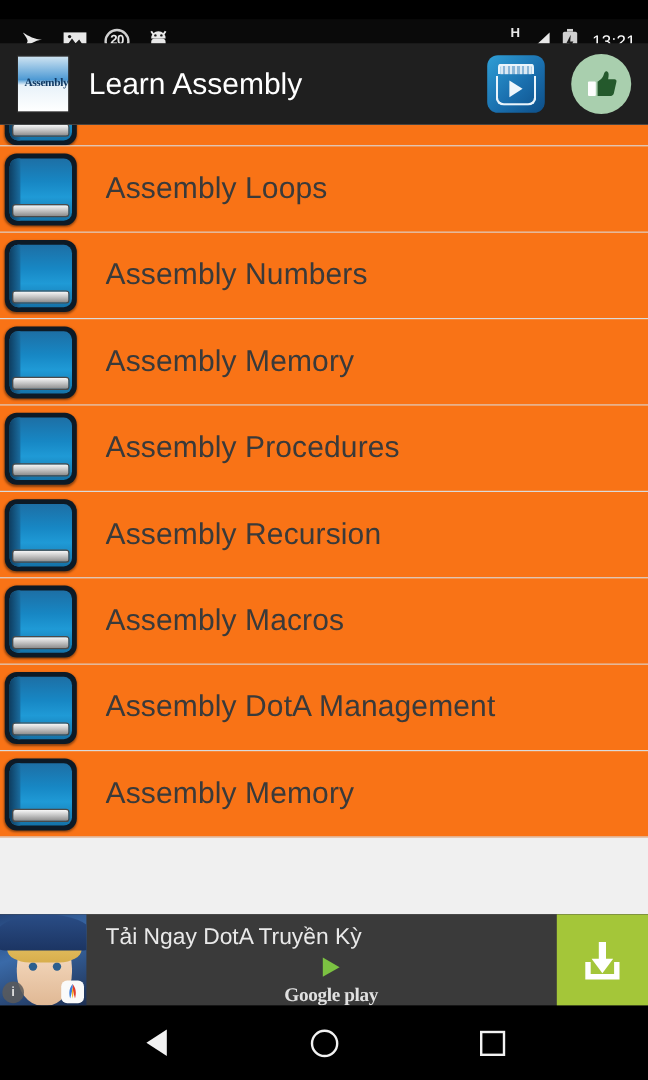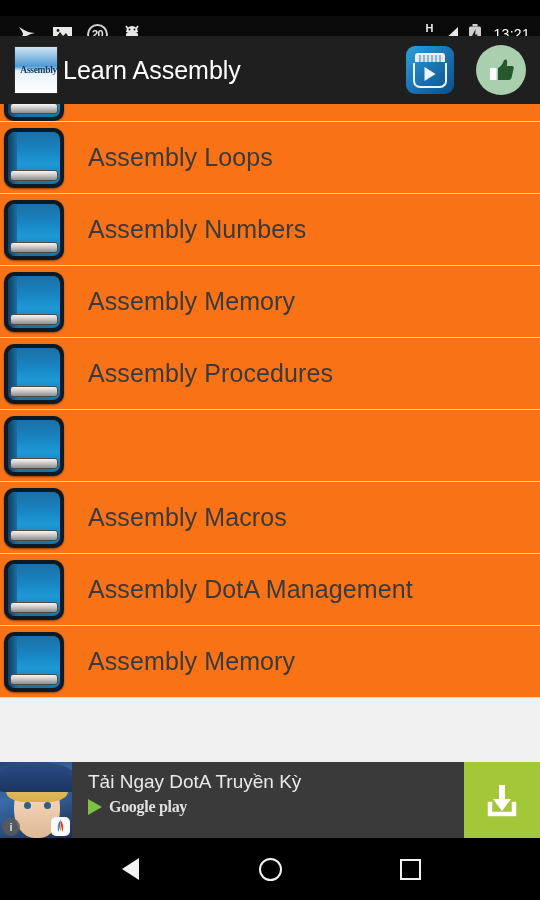--- a/index.html
+++ b/index.html
@@ -41,21 +41,21 @@
     background:linear-gradient(180deg,#cfe4f2 0%,#4e9ad4 42%,#e8f2f9 52%,#ffffff 100%);
     border:1px solid #2a2a2a; overflow:hidden;
     display:flex; align-items:center; justify-content:flex-end;
   }
   .app-logo span {
     font-family:"Liberation Serif", serif;
     font-weight:bold; font-size:9.5px; color:#123a63;
     letter-spacing:-0.3px;
   }
   .app-title {
-    color:#fff; font-size:25px; margin-left:5px; flex:1;
+    color:#fff; font-size:25px; margin-left:16px; flex:1;
     white-space:nowrap; overflow:hidden;
   }
   .ab-actions { display:flex; align-items:center; gap:22px; }
   .play-icon {
     width:48px; height:48px; border-radius:9px; flex:none;
     background:linear-gradient(135deg,#2f9fd6 0%,#1a6fae 55%,#0d4e87 100%);
     position:relative; display:flex; align-items:center; justify-content:center;
   }
   .play-bag {
     position:absolute; left:9px; right:9px; top:7px; height:9px;
@@ -148,21 +148,21 @@
     color:#ddd; font-size:11px; font-weight:bold;
     display:flex; align-items:center; justify-content:center;
   }
   .ad-brand-badge {
     position:absolute; right:2px; bottom:2px; width:19px; height:19px;
     border-radius:5px; background:#fafafa;
     display:flex; align-items:center; justify-content:center;
   }
   .ad-body { flex:1; padding:9px 0 0 16px; overflow:hidden; }
   .ad-title { color:#e9e9e9; font-size:19px; white-space:nowrap; }
-  .ad-store { display:flex; align-items:center; gap:7px; margin-top:5px; }
+  .ad-store { display:flex; align-items:center; gap:7px; margin-top:5px;flex-direction:column; }
   .gp-tri {
     width:0; height:0; border-left:14px solid #7cc242;
     border-top:8px solid transparent; border-bottom:8px solid transparent;
   }
   .gp-text {
     color:#e0e0e0; font-size:16px; font-weight:bold;
     font-family:"Liberation Serif", serif; letter-spacing:-0.3px;
   }
   .ad-cta {
     width:76px; flex:none; background:#a4c639;
@@ -280,20 +280,21 @@
             <div class="book-pages"></div>
           </div>
           <div class="row-label">Assembly Procedures</div>
         </div>
         <div class="row">
           <div class="book">
             <div class="book-cover"></div>
             <div class="book-spine"></div>
             <div class="book-pages"></div>
           </div>
+          <div class="row-label">Assembly Recursion</div>
         </div>
         <div class="row">
           <div class="book">
             <div class="book-cover"></div>
             <div class="book-spine"></div>
             <div class="book-pages"></div>
           </div>
           <div class="row-label">Assembly Macros</div>
         </div>
         <div class="row">

